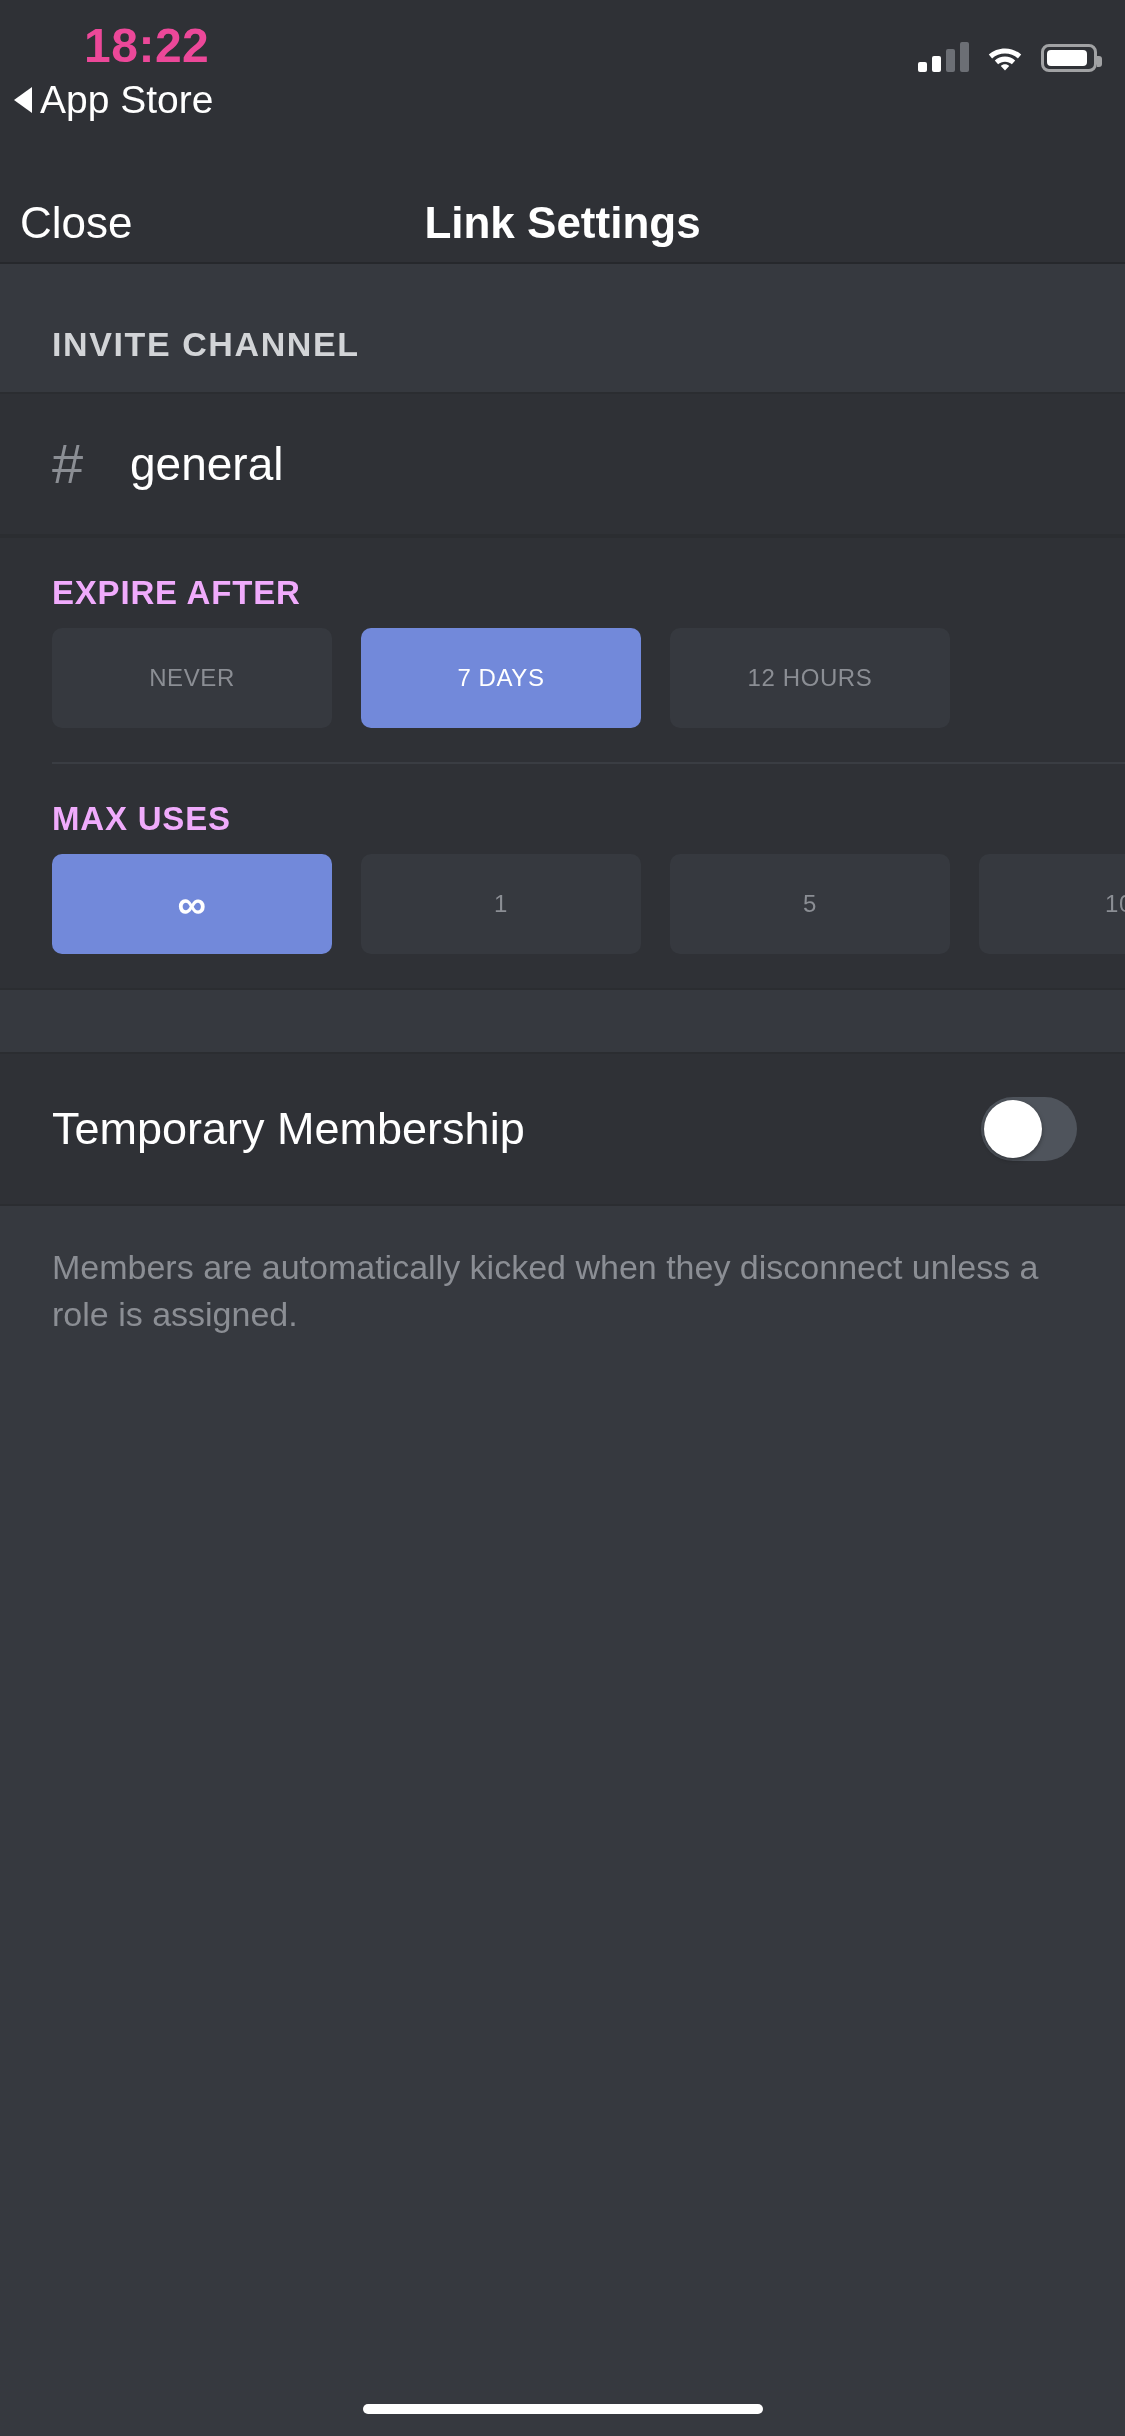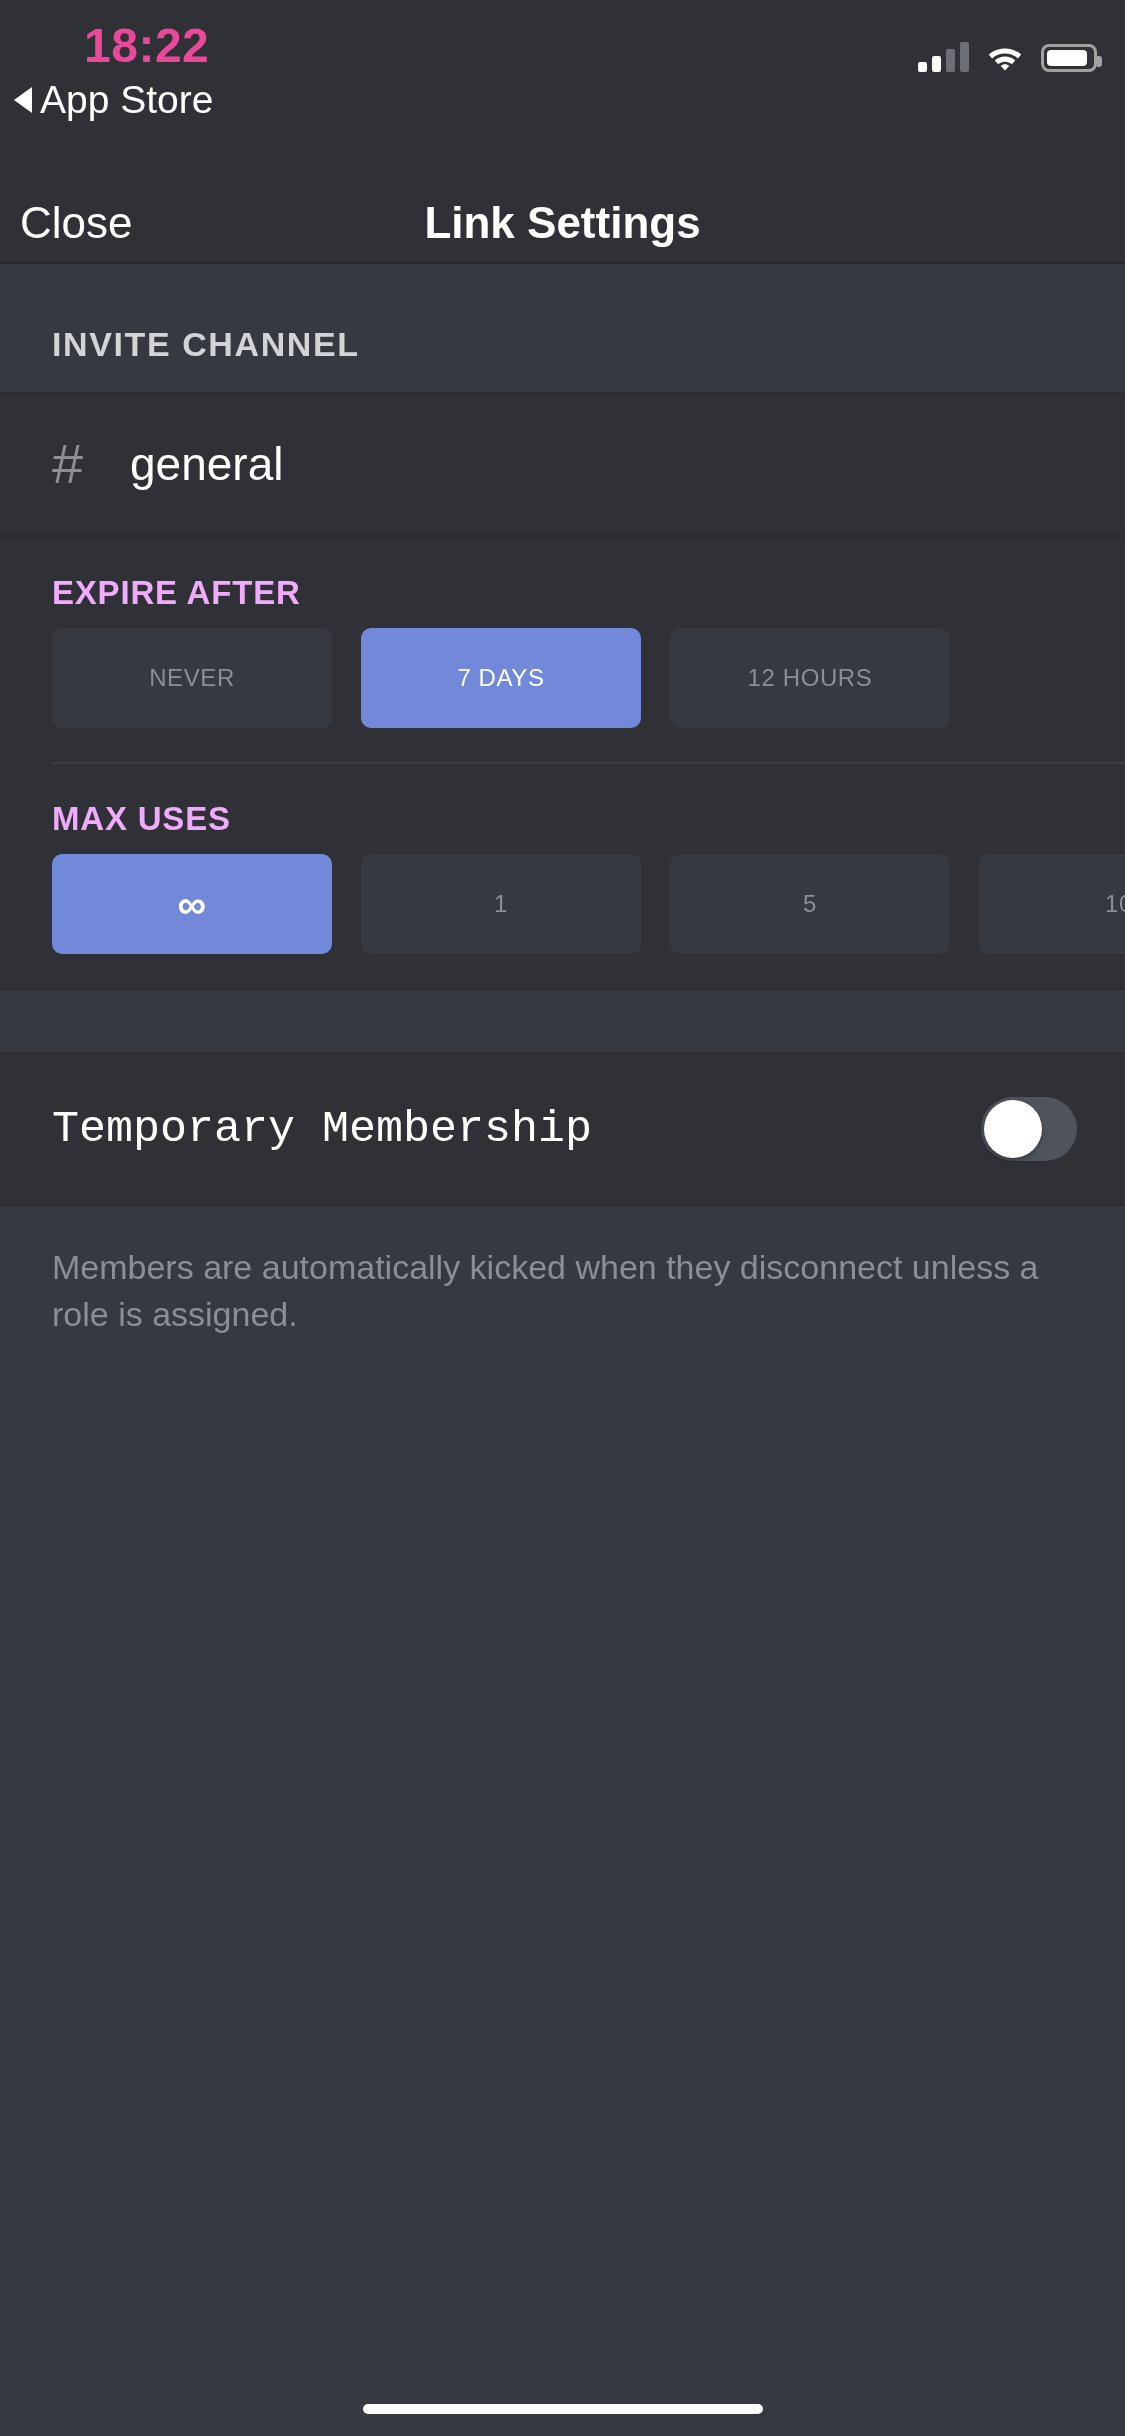--- a/index.html
+++ b/index.html
@@ -117,21 +117,20 @@
   .chip.inf { font-size:40px; font-weight:700; }
 
   .grp-sep { height:2px; background:#3a3d43; margin-left:52px; }
 
   .spacer-block { height:62px; background:#36393f; }
 
   .row-toggle {
     height:150px; background:#2f3136;
     display:flex; align-items:center; justify-content:space-between;
     padding:0 48px 0 52px;
-    font-family:Liberation Mono, monospace;
   }
   .row-toggle .lbl { font-size:45px; color:#ffffff; font-weight:400; }
   .switch {
     position:relative; width:96px; height:64px; border-radius:32px;
     background:#4f545c; flex:0 0 auto;
   }
   .switch .knob {
     position:absolute; left:3px; top:3px; width:58px; height:58px;
     border-radius:50%; background:#ffffff;
     box-shadow:0 2px 4px rgba(0,0,0,0.35);

